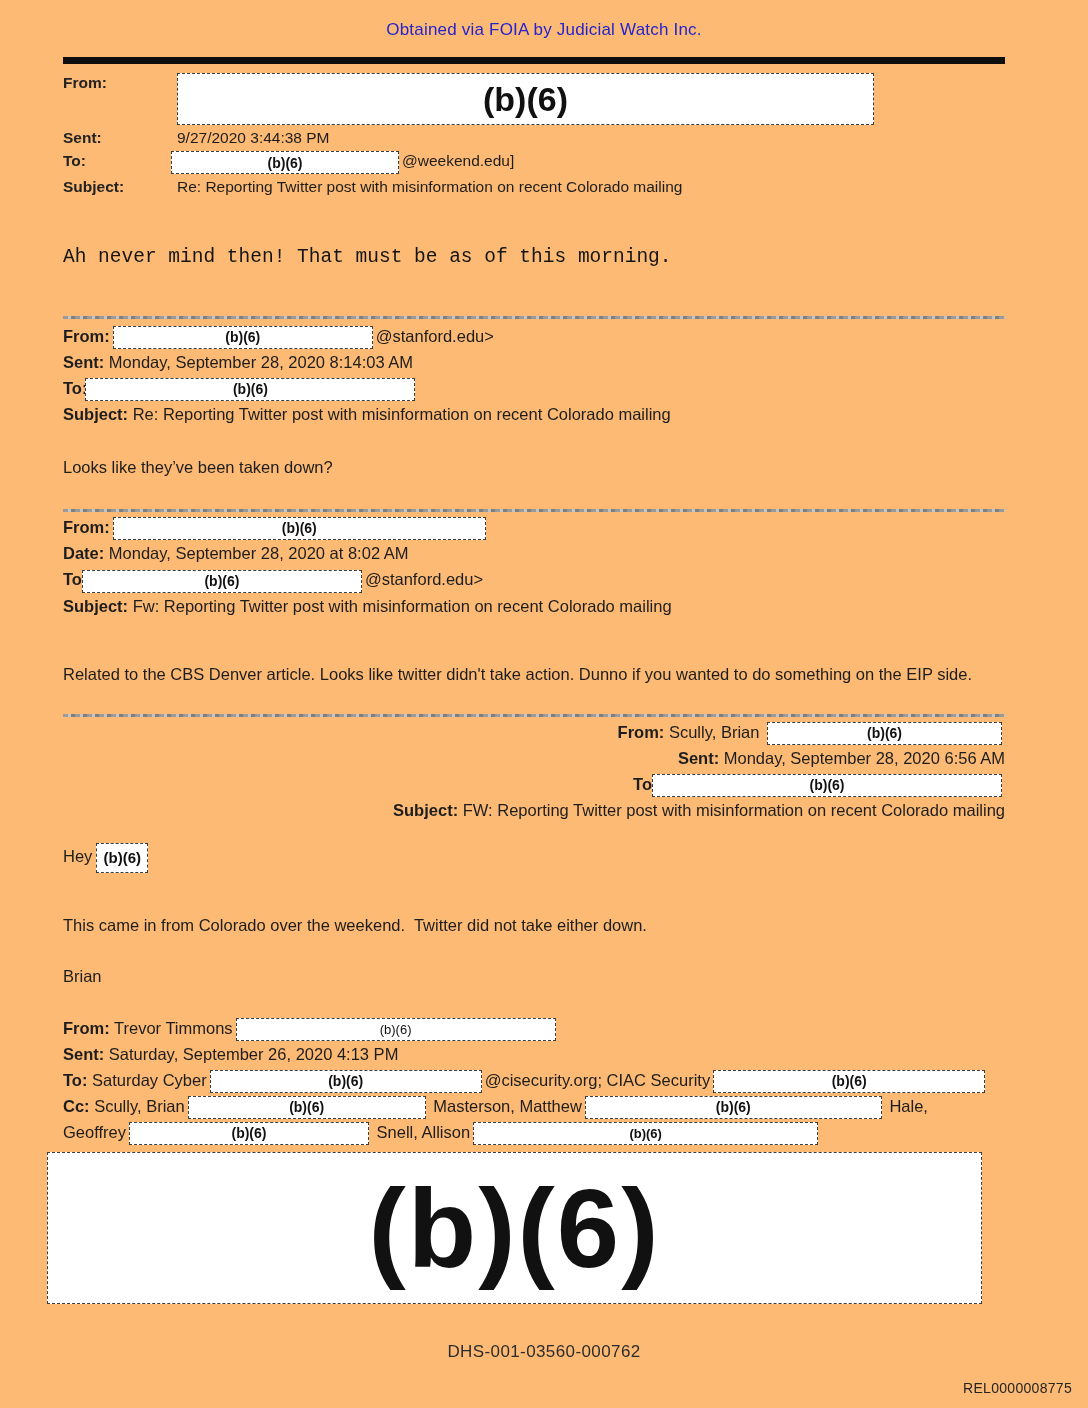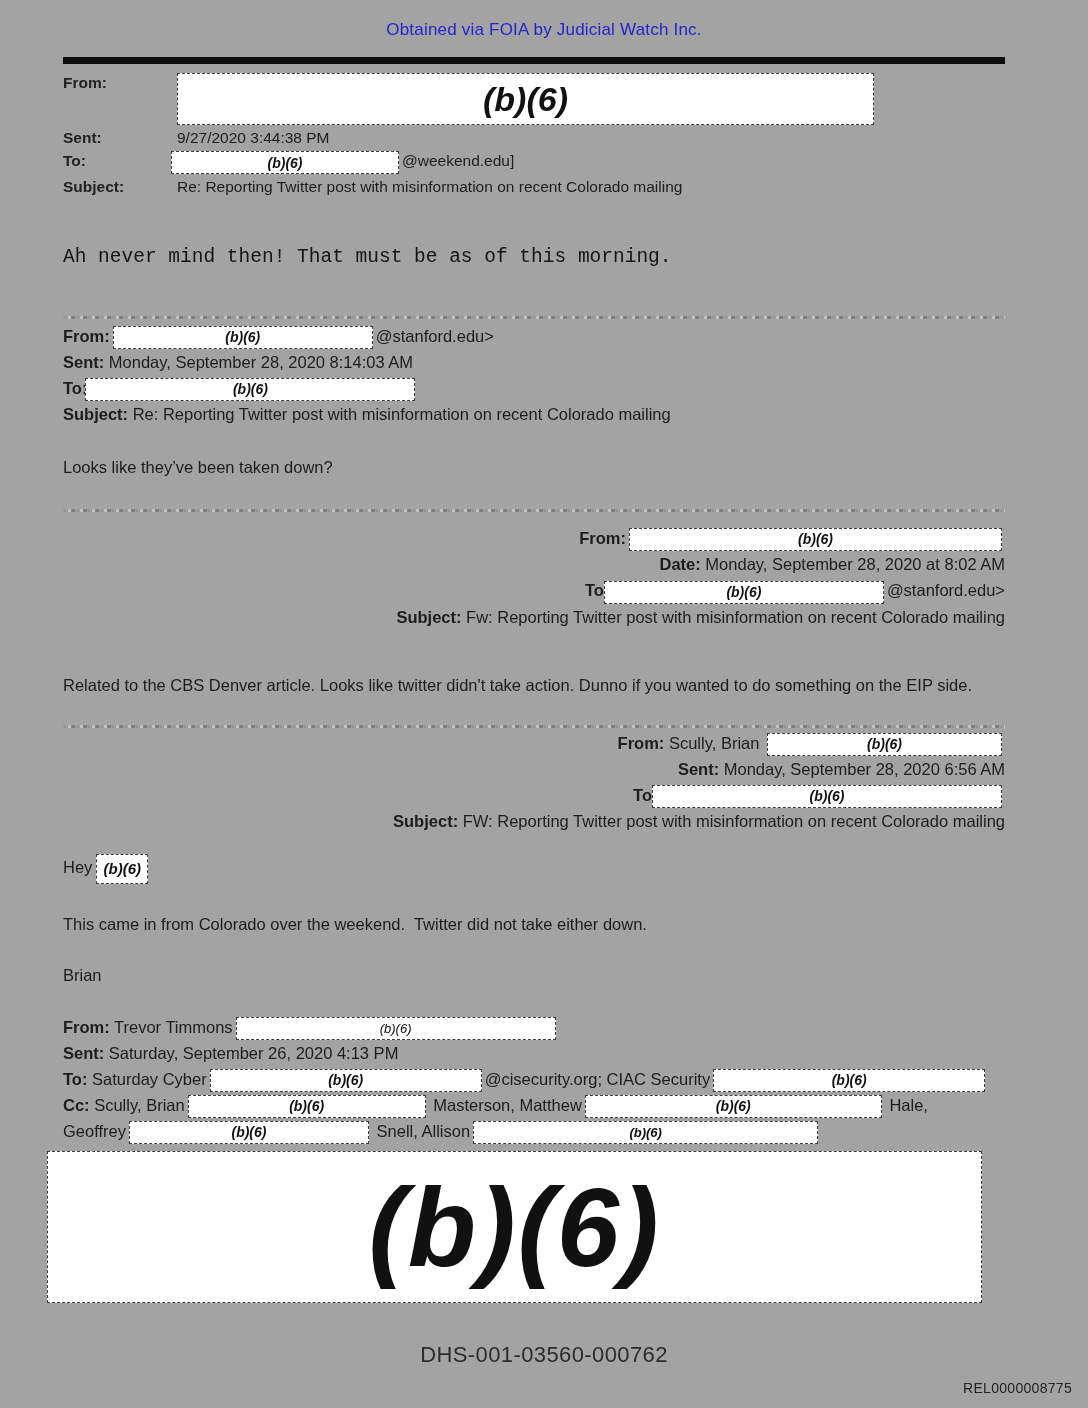--- a/index.html
+++ b/index.html
@@ -1,20 +1,20 @@
 <!DOCTYPE html>
 <html><head>
 <meta charset="utf-8">
 <style>
   * { margin:0; padding:0; box-sizing:border-box; }
   html,body { background:#ffffff; }
   .page {
     position:relative;
     width:1088px; height:1408px;
-    background:#a3a3a3;
+    background:#fdba74;
     font-family:"Liberation Sans", sans-serif;
     color:#1d1d1d;
     overflow:hidden;
   }
   .foia-banner {
     padding-top:20px;
     text-align:center;
     font-size:17px;
     color:#2424cd;
     letter-spacing:0.2px;
@@ -27,21 +27,20 @@
   .hrow { display:flex; align-items:flex-start; margin-bottom:3px; font-size:15.5px; line-height:20px; }
   .hlabel { width:114px; flex-shrink:0; font-weight:bold; color:#222; }
   .hvalue { color:#1d1d1d; }
 
   
   .redact {
     display:inline-flex; align-items:center; justify-content:center;
     border:1.5px dashed #3c3c3c; background:#fff;
     font-weight:bold; color:#111;
     vertical-align:middle;
-    font-style:italic;
   }
   .redact-lg  { width:697px; height:52px; font-size:34px; }
   .redact-sm  { height:23px; font-size:14px; margin:0 3px; }
   .redact-tight { height:30px; width:52px; font-size:15px; margin-left:4px; }
   .redact-giant {
     width:935px; height:152px; margin-left:-16px; margin-top:6px;
     font-size:112px; letter-spacing:2px;
   }
 
   
@@ -64,39 +63,39 @@
   }
 
   .body-serif {
     font-family:Liberation Mono, monospace;
     font-size:19.5px; line-height:24px; color:#151515;
   }
   .body-sans { font-size:16.5px; line-height:25px; white-space:pre-wrap; color:#1d1d1d; }
 
   .docnum {
     position:absolute; left:0; right:0; top:1342px;
-    text-align:center; font-size:22px; color:#2c2c2c; letter-spacing:0.4px;
+    text-align:center; font-size:17px; color:#2c2c2c; letter-spacing:0.4px;
   }
   .relnum {
     position:absolute; right:16px; top:1380px;
     font-size:14px; color:#242424; letter-spacing:0.3px;
   }
 
   
   .mt-body1   { margin-top:48px; }
   .mt-div1    { margin-top:47px; }
   .mt-hdr2    { margin-top:5px; }
   .mt-body2   { margin-top:28px; }
   .mt-div2    { margin-top:29px; }
-  .mt-hdr3    { margin-top:14px;text-align:right; }
+  .mt-hdr3    { margin-top:3px; }
   .mt-body3   { margin-top:43px; }
   .mt-div3    { margin-top:27px; }
   .mt-hdr4    { margin-top:3px;text-align:right; }
   .mt-hey     { margin-top:20px; }
-  .mt-body4   { margin-top:28px; }
+  .mt-body4   { margin-top:40px; }
   .mt-sig     { margin-top:26px; }
   .mt-hdr5    { margin-top:27px; }
 </style>
 </head>
 <body>
 
 <div class="page">
 
   <div class="foia-banner">Obtained via FOIA by Judicial Watch Inc.</div>
 

